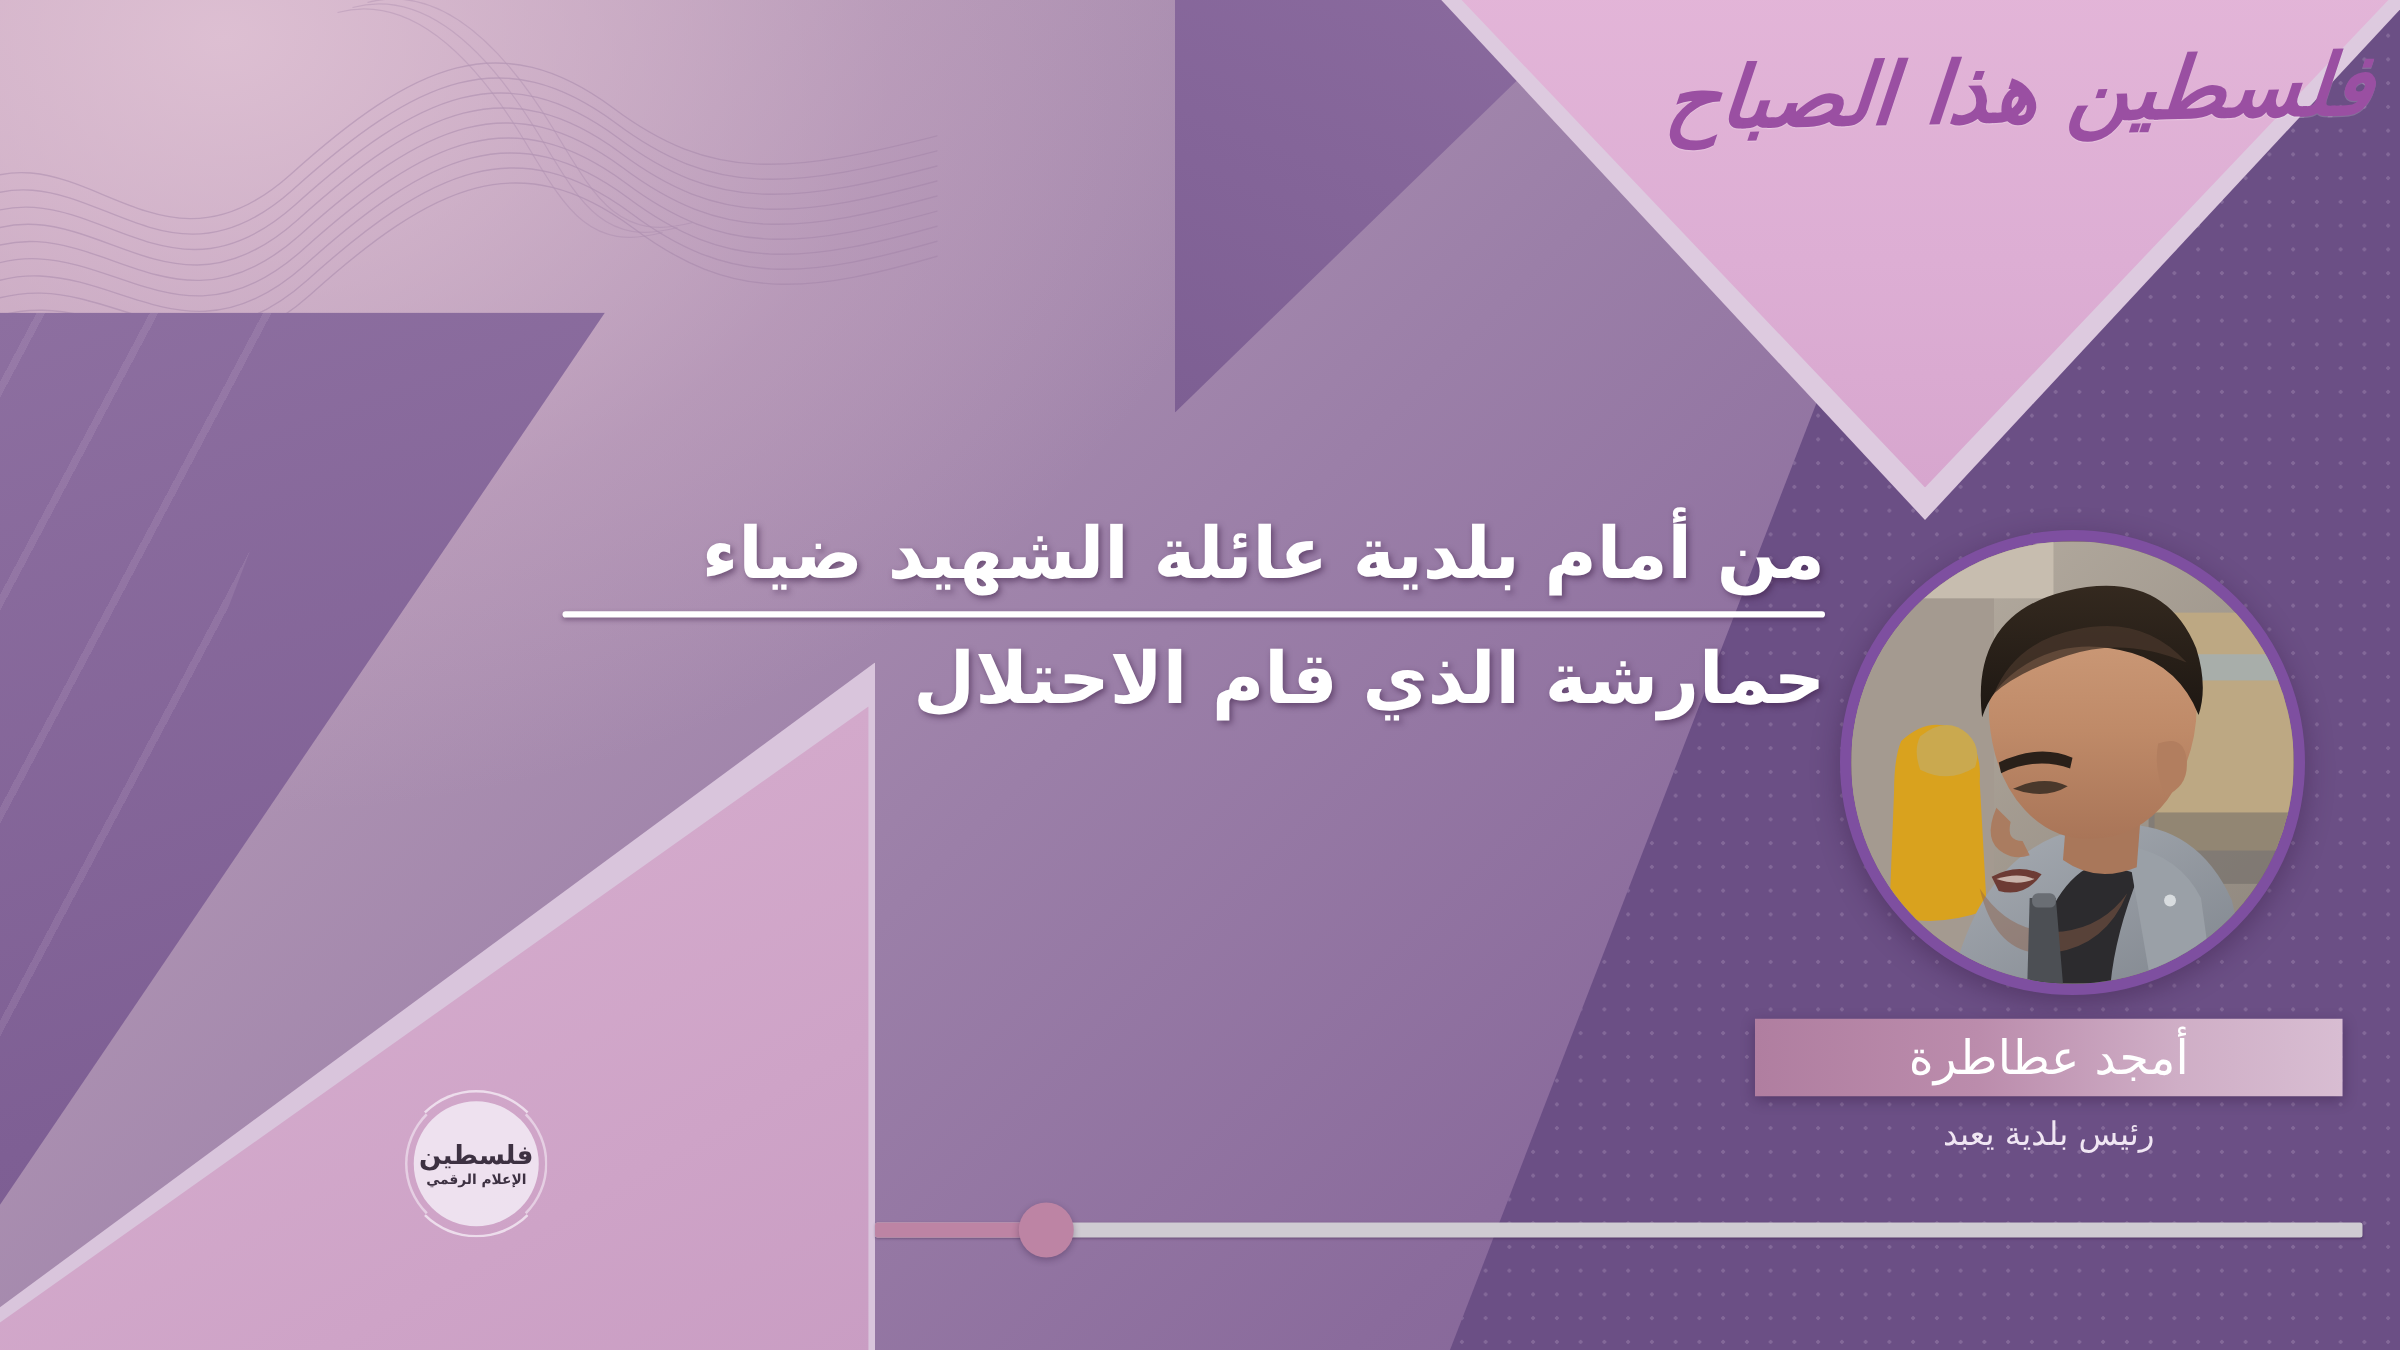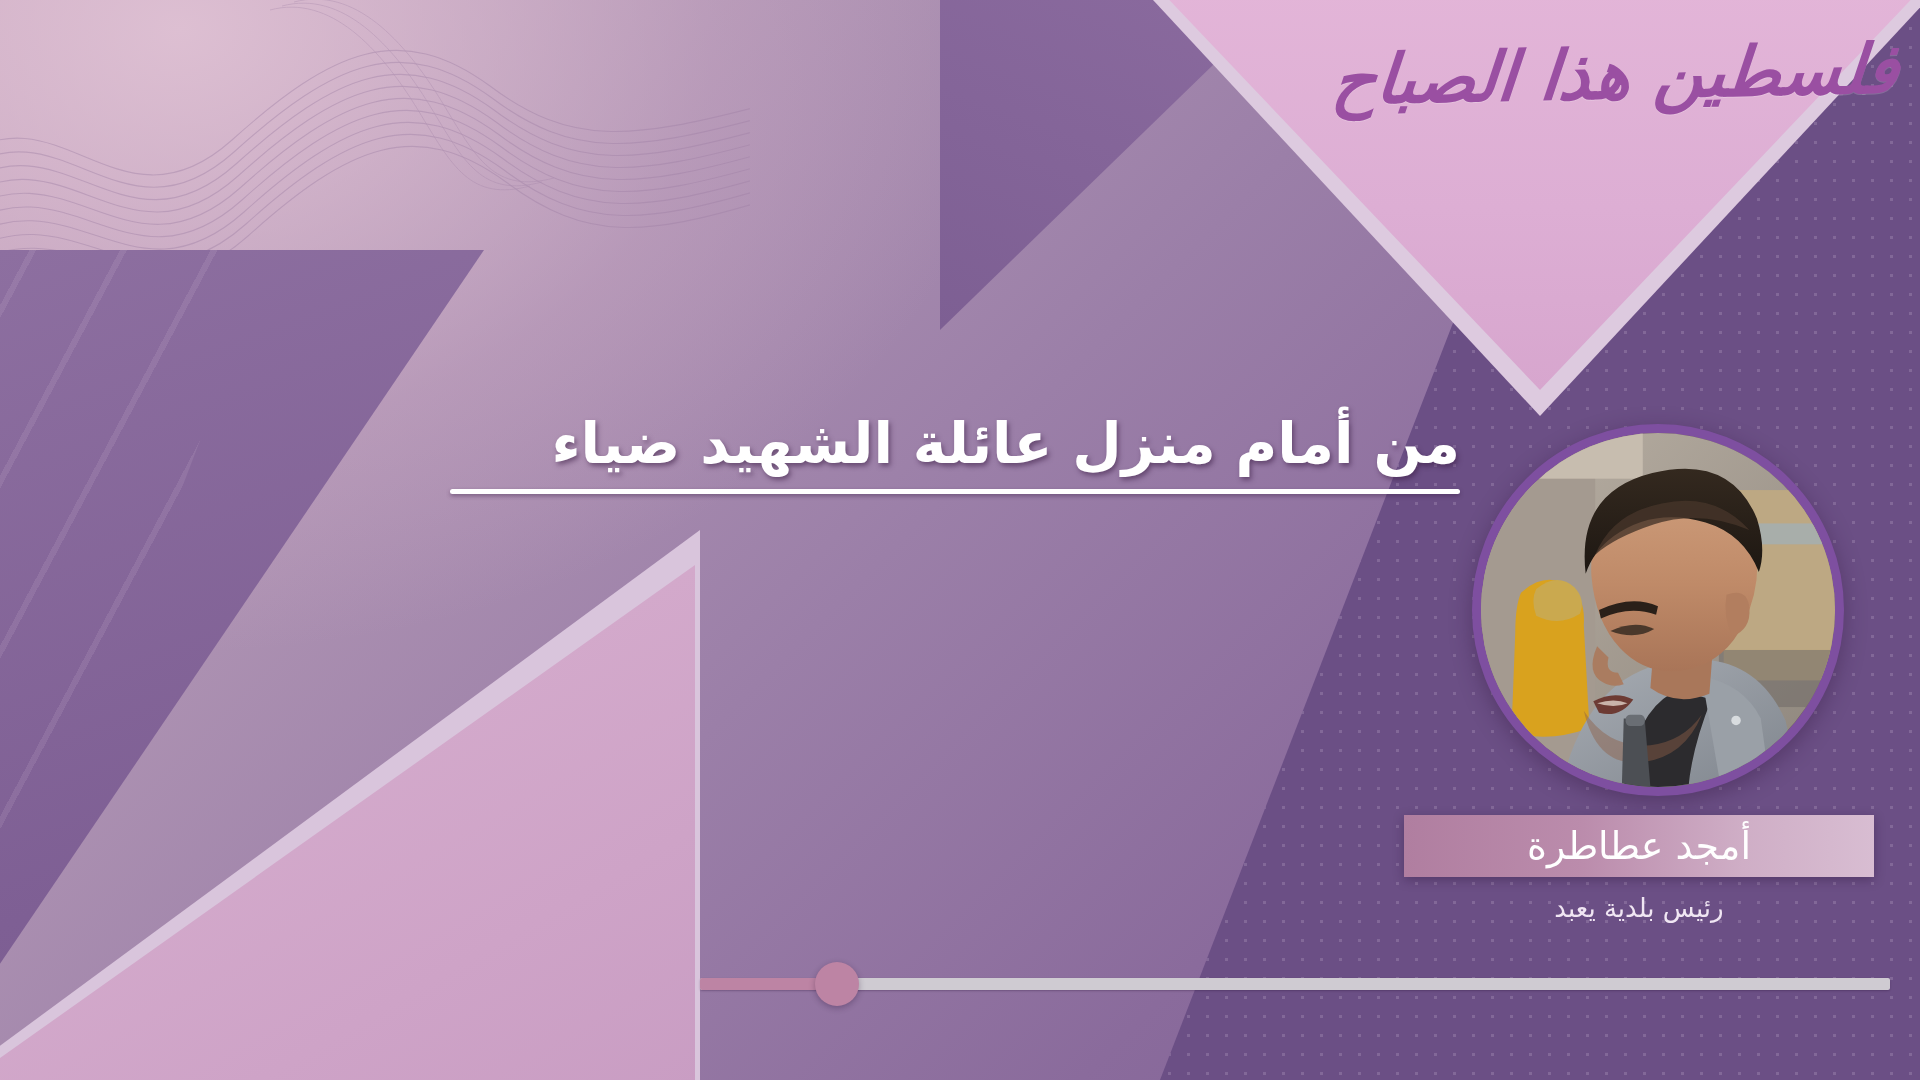--- a/index.html
+++ b/index.html
@@ -291,22 +291,23 @@
 
     <div class="tri-stripe-bl"></div>
     <div class="tri-pink-bl"></div>
   </div>
 
   <div id="channel-logo">
     <span class="logo-text">فلسطين هذا الصباح</span>
   </div>
 
   <div id="headline">
-    <div class="hl-line">من أمام منزل عائلة الشهيد ضياء</div>
+    <div class="hl-line">من أمام بلدية عائلة الشهيد ضياء</div>
     <div class="hl-rule"></div>
+    <div class="hl-line">حمارشة الذي قام الاحتلال</div>
   </div>
 
   <div id="speaker-photo">
     <svg class="photo-art" viewBox="0 0 372 372" preserveAspectRatio="xMidYMid slice">
       <defs>
         <linearGradient id="wallG" x1="0" y1="0" x2="1" y2="1">
           <stop offset="0%" stop-color="#b9b0a4"></stop>
           <stop offset="100%" stop-color="#8d857c"></stop>
         </linearGradient>
         <linearGradient id="skinG" x1="0" y1="0" x2="0" y2="1">
@@ -367,14 +368,22 @@
   <div id="name-plate">
     <span class="name-text">أمجد عطاطرة</span>
   </div>
 
   <div id="progress-bar">
     <div id="progress-track"></div>
     <div id="progress-fill" style="width: 11.5%;"></div>
     <div id="progress-handle" style="left: 11.5%;"></div>
   </div>
 
+  <div id="watermark">
+    <div class="wm-ring"></div>
+    <div class="wm-ring2"></div>
+    <div class="wm-disc">
+      <div class="wm-main">فلسطين</div>
+      <div class="wm-sub">الإعلام الرقمي</div>
+    </div>
+  </div>
 
 </div>
 
 </body></html>

